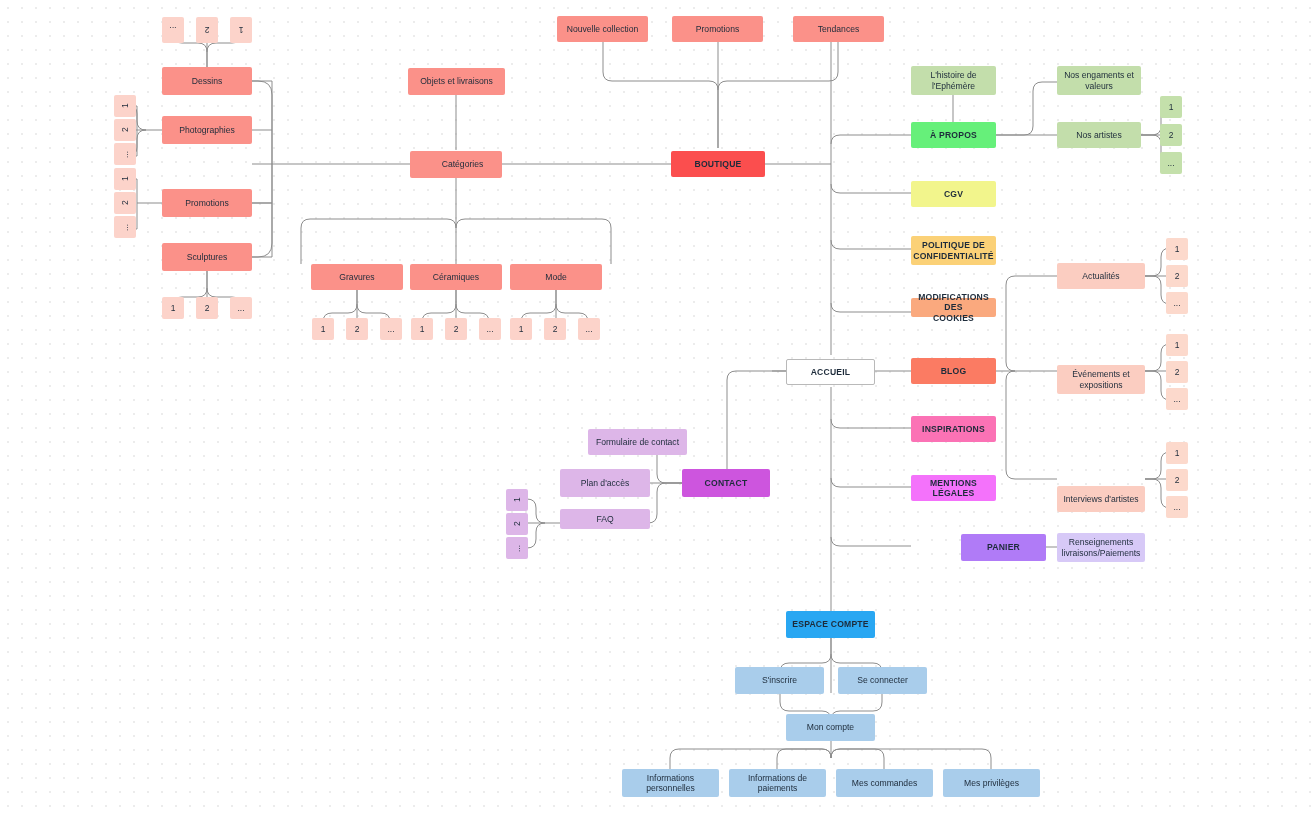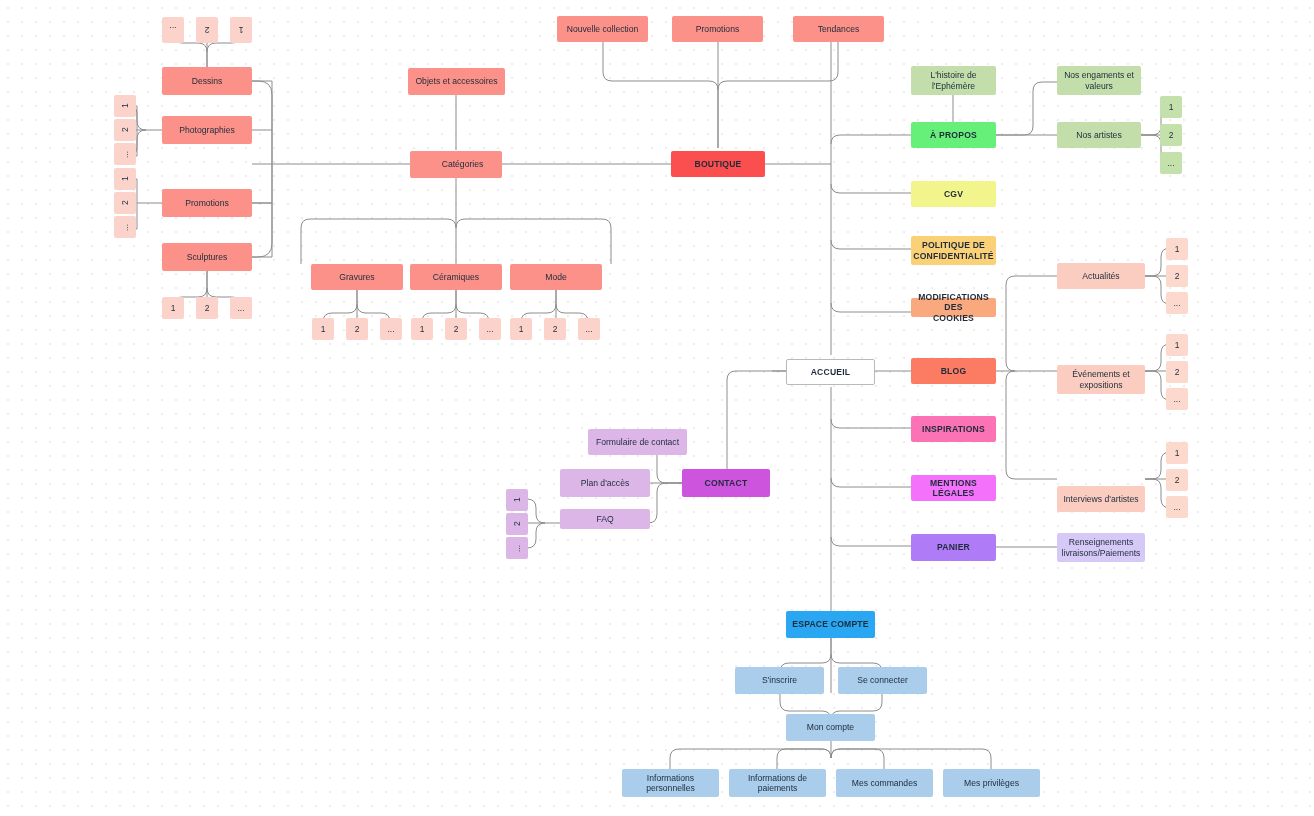--- a/index.html
+++ b/index.html
@@ -166,21 +166,21 @@
 
   <div class="node n-main white-node" style="left:786px;top:359px;width:89px;height:26px;">ACCUEIL</div>
 
   <div class="node n-main" style="left:671px;top:151px;width:94px;height:26px;background:#fb4e4e;">BOUTIQUE</div>
 
   <div class="node n-md" style="left:557px;top:16px;width:91px;height:26px;background:#fb9189;">Nouvelle collection</div>
   <div class="node n-md" style="left:672px;top:16px;width:91px;height:26px;background:#fb9189;">Promotions</div>
   <div class="node n-md" style="left:793px;top:16px;width:91px;height:26px;background:#fb9189;">Tendances</div>
 
   <div class="node n-md" style="left:410px;top:151px;width:92px;height:27px;background:#fb9189;padding-left:17px;">Catégories</div>
-  <div class="node n-md" style="left:408px;top:68px;width:97px;height:27px;background:#fb9189;">Objets et accessoires</div>
+  <div class="node n-md" style="left:408px;top:68px;width:97px;height:27px;background:#fb9189;">Objets et livraisons</div>
 
   <div class="node n-md" style="left:162px;top:67px;width:90px;height:28px;background:#fb9189;">Dessins</div>
   <div class="node n-md" style="left:162px;top:116px;width:90px;height:28px;background:#fb9189;">Photographies</div>
   <div class="node n-md" style="left:162px;top:189px;width:90px;height:28px;background:#fb9189;">Promotions</div>
   <div class="node n-md" style="left:162px;top:243px;width:90px;height:28px;background:#fb9189;">Sculptures</div>
 
   <div class="node n-tiny rot180" style="left:162px;top:17px;width:22px;height:26px;background:#fcd3ca;">...</div>
   <div class="node n-tiny rot180" style="left:196px;top:17px;width:22px;height:26px;background:#fcd3ca;">2</div>
   <div class="node n-tiny rot180" style="left:230px;top:17px;width:22px;height:26px;background:#fcd3ca;">1</div>
 
@@ -242,21 +242,21 @@
   <div class="node n-tiny" style="left:1166px;top:334px;width:22px;height:22px;background:#fcd9cc;">1</div>
   <div class="node n-tiny" style="left:1166px;top:361px;width:22px;height:22px;background:#fcd9cc;">2</div>
   <div class="node n-tiny" style="left:1166px;top:388px;width:22px;height:22px;background:#fcd9cc;">...</div>
 
   <div class="node n-tiny" style="left:1166px;top:442px;width:22px;height:22px;background:#fcd9cc;">1</div>
   <div class="node n-tiny" style="left:1166px;top:469px;width:22px;height:22px;background:#fcd9cc;">2</div>
   <div class="node n-tiny" style="left:1166px;top:496px;width:22px;height:22px;background:#fcd9cc;">...</div>
 
   <div class="node n-main" style="left:911px;top:416px;width:85px;height:26px;background:#fb72b5;">INSPIRATIONS</div>
   <div class="node n-main" style="left:911px;top:475px;width:85px;height:26px;background:#f472fb;">MENTIONS LÉGALES</div>
-  <div class="node n-main" style="left:911px;top:534px;width:85px;height:27px;background:#b07bf7;">PANIER</div>
+  <div class="node n-main" style="left:961px;top:534px;width:85px;height:27px;background:#b07bf7;">PANIER</div>
   <div class="node n-md" style="left:1057px;top:533px;width:88px;height:29px;background:#d7c9f7;">Renseignements
 livraisons/Paiements</div>
 
   <div class="node n-main" style="left:682px;top:469px;width:88px;height:28px;background:#cd55de;">CONTACT</div>
   <div class="node n-md" style="left:588px;top:429px;width:99px;height:26px;background:#ddb6e8;">Formulaire de contact</div>
   <div class="node n-md" style="left:560px;top:469px;width:90px;height:28px;background:#ddb6e8;">Plan d'accès</div>
   <div class="node n-md" style="left:560px;top:509px;width:90px;height:20px;background:#ddb6e8;">FAQ</div>
 
   <div class="node n-tiny rot90" style="left:506px;top:489px;width:22px;height:22px;background:#ddb6e8;">1</div>
   <div class="node n-tiny rot90" style="left:506px;top:513px;width:22px;height:22px;background:#ddb6e8;">2</div>

